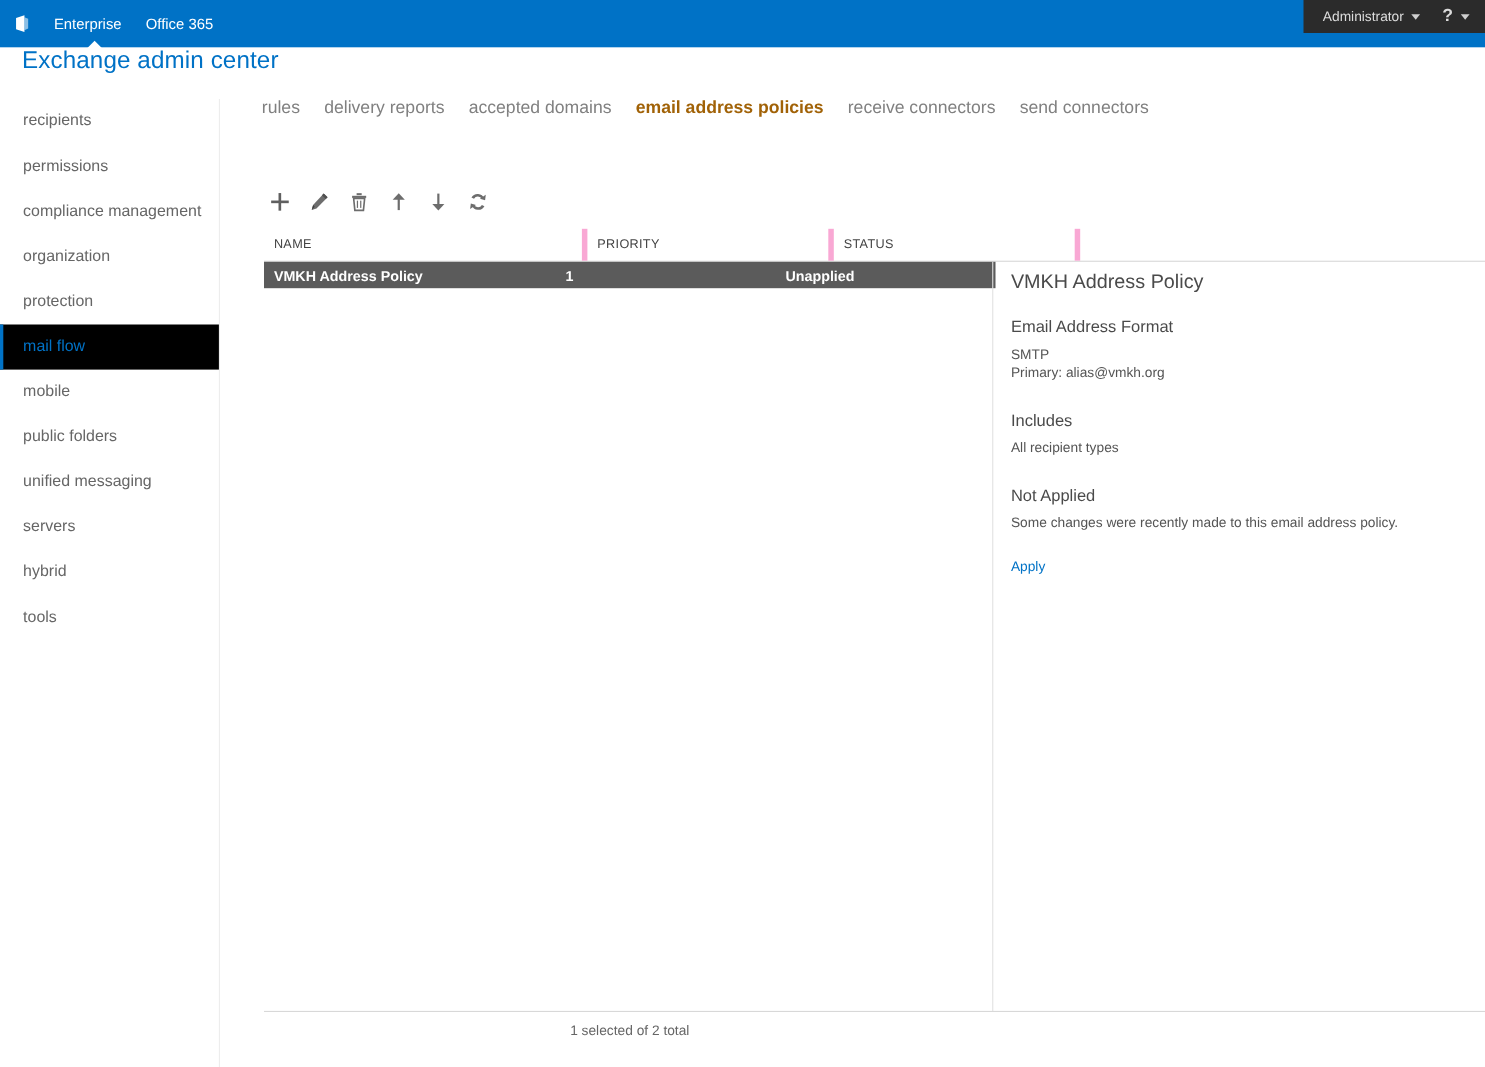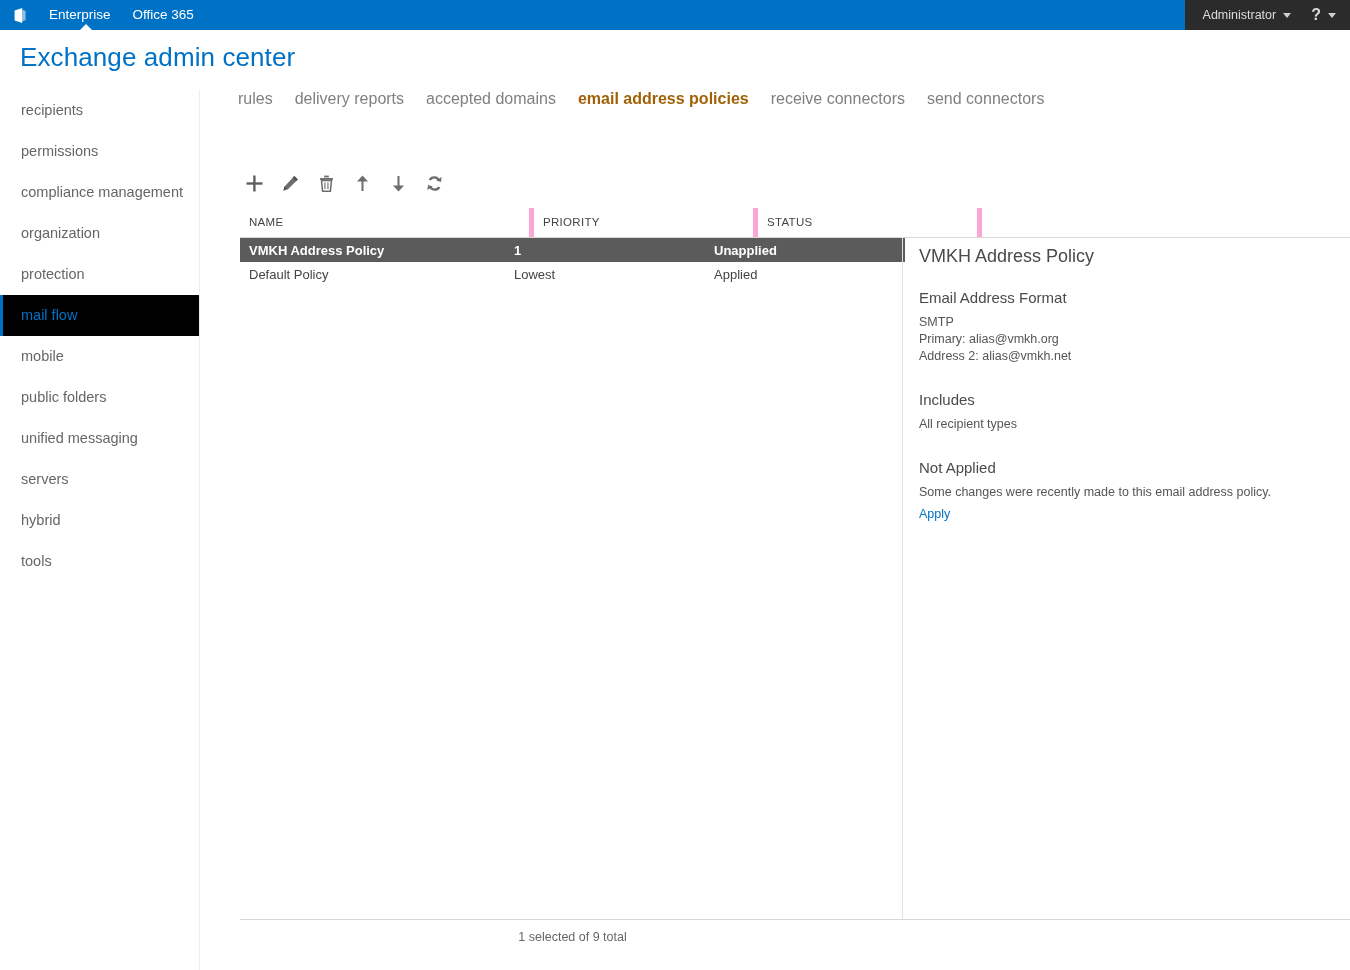--- a/index.html
+++ b/index.html
@@ -7,21 +7,21 @@
     margin: 0; padding: 0;
     width: 1350px; height: 970px;
     background: #ffffff;
     font-family: "Liberation Sans", sans-serif;
     overflow: hidden;
   }
 
   
   .suite-bar {
     position: absolute; top: 0; left: 0;
-    width: 1350px; height: 30px;
+    width: 1350px; height: 43px;
     background: #0072c6;
     display: flex; align-items: center;
   }
   .suite-left { display: flex; align-items: center; height: 30px; }
   .office-logo {
     width: 30px; height: 30px;
     display: flex; align-items: center; justify-content: center;
     margin-left: 4px;
   }
   .office-logo svg { display: block; }
@@ -59,21 +59,21 @@
   }
   .suite-help {
     color: #dcdcdc; font-size: 16px; font-weight: bold;
     display: flex; align-items: center;
     margin-left: 20px;
   }
 
   
   .page-title {
     position: absolute; top: 42px; left: 20px;
-    font-size: 26px; color: #0072c6;
+    font-size: 22px; color: #0072c6;
     font-weight: 300; letter-spacing: 0.1px;
   }
 
   
   .sidebar {
     position: absolute; top: 90px; left: 0;
     width: 200px; height: 880px;
     border-right: 1px solid #ededed;
     background: #ffffff;
   }
@@ -161,21 +161,21 @@
     font-weight: 300; margin-bottom: 22px;
   }
   .det-section {
     font-size: 15px; color: #4a4a4a;
     font-weight: 300; margin-bottom: 8px;
   }
   .det-line { font-size: 12.5px; color: #555555; line-height: 17px; }
   .det-gap { height: 26px; }
   .det-link {
     font-size: 12.5px; color: #0072c6;
-    text-decoration: none; display: inline-block; margin-top: 6px;
+    text-decoration: none; display: inline-block; margin-top: 24px;
     cursor: default;
     text-align: center;
   }
 
   
   .footer-rule {
     position: absolute; top: 829px; left: 2px;
     width: 1110px; height: 1px; background: #d8d8d8;
   }
   .footer-text {
@@ -290,43 +290,37 @@
       <div class="th col-priority">PRIORITY</div>
       <div class="th col-status">STATUS</div>
       <div class="th col-rest"></div>
     </div>
     <div class="grid-body">
       <div class="row selected">
         <div class="cell name">VMKH Address Policy</div>
         <div class="cell priority">1</div>
         <div class="cell status">Unapplied</div>
       </div>
-      <div class="row">
-        <div class="cell name">Default Policy</div>
-        <div class="cell priority">Lowest</div>
-        <div class="cell status">Applied</div>
-      </div>
     </div>
   </div>
 
   <div class="details">
     <div class="det-title">VMKH Address Policy</div>
 
     <div class="det-section">Email Address Format</div>
     <div class="det-line">SMTP</div>
     <div class="det-line">Primary: alias@vmkh.org</div>
-    <div class="det-line">Address 2: alias@vmkh.net</div>
 
     <div class="det-gap"></div>
 
     <div class="det-section">Includes</div>
     <div class="det-line">All recipient types</div>
 
     <div class="det-gap"></div>
 
     <div class="det-section">Not Applied</div>
     <div class="det-line">Some changes were recently made to this email address policy.</div>
     <a class="det-link" href="#">Apply</a>
   </div>
 
   <div class="footer-rule"></div>
-  <div class="footer-text">1 selected of 9 total</div>
+  <div class="footer-text">1 selected of 2 total</div>
 </div>
 
 </body></html>

